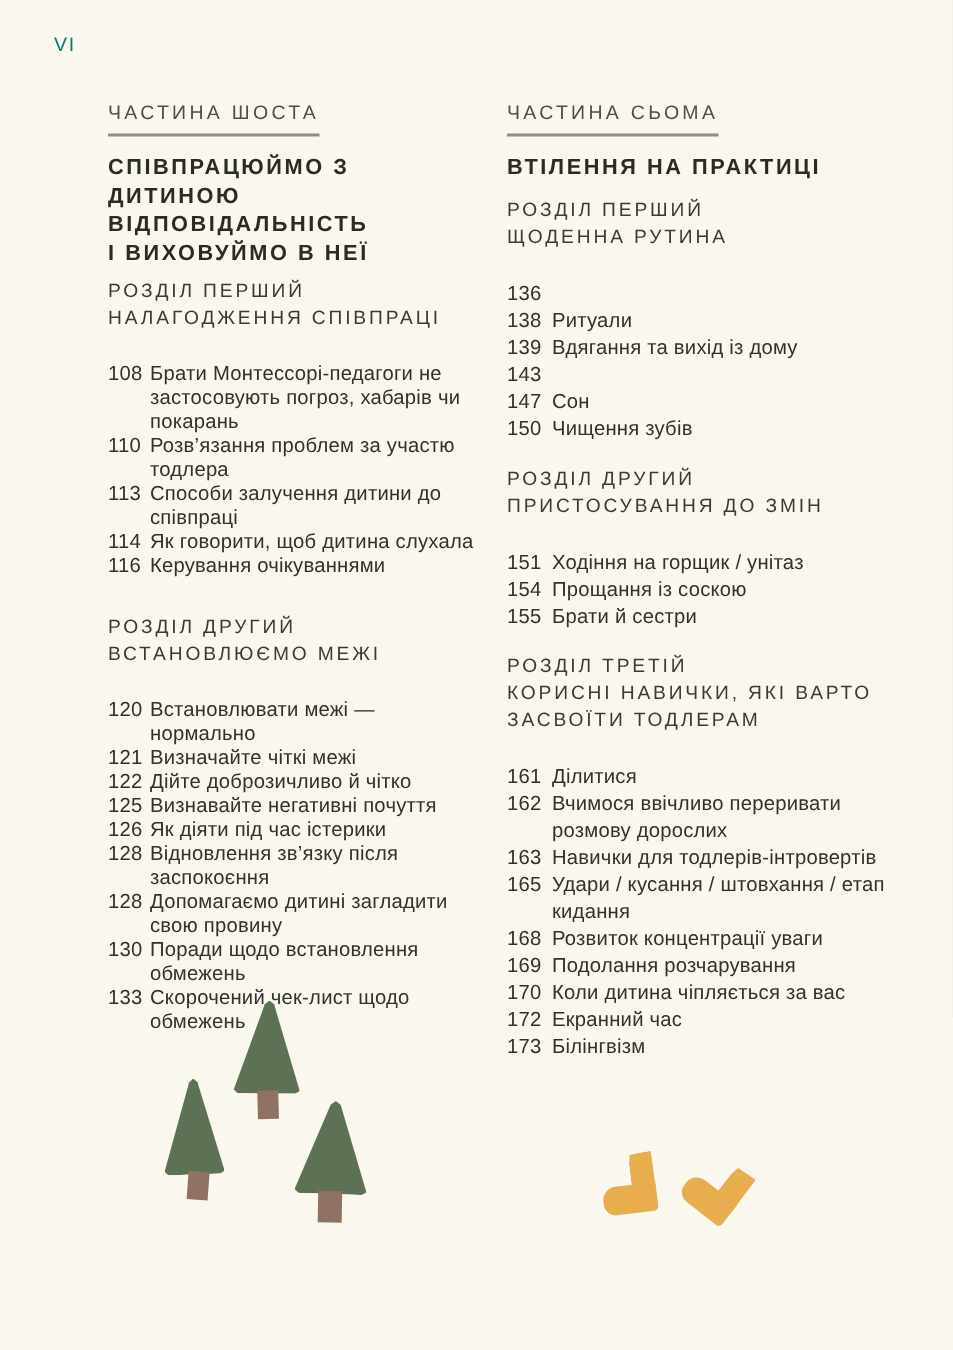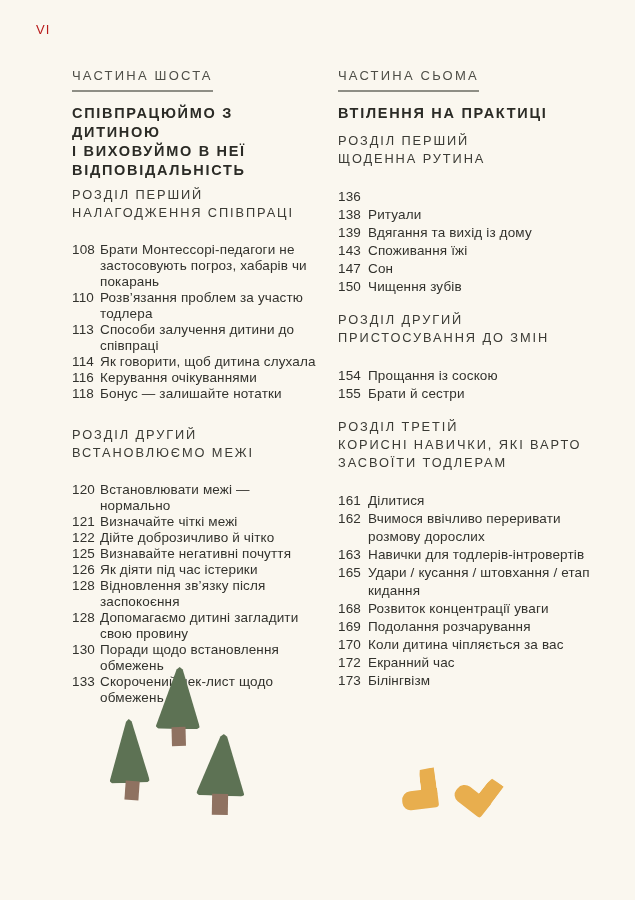--- a/index.html
+++ b/index.html
@@ -2,21 +2,21 @@
 <html lang="uk" style="--background: #faf7ef; --text: #32322d; --rule: #8e8e85; --tree-green: #5d7254; --trunk-brown: #8f7261; --sock-yellow: #e8ae4e;"><head>
 <meta charset="utf-8">
 <style>
   :root{
     --background:#faf7ef; --text:#32322d; --rule:#8e8e85;
     --tree-green:#5d7254; --trunk-brown:#8f7261; --sock-yellow:#e8ae4e;
   }
   html,body{margin:0;padding:0;}
   body{background:#e9e6df;font-family:"Liberation Sans","DejaVu Sans",sans-serif;}
   .page{position:relative;width:635px;height:900px;background:var(--background);overflow:hidden;margin:0 auto;}
-  .folio{position:absolute;left:36px;top:22px;font-size:13px;letter-spacing:1.2px;color:#b91c1c;}
+  .folio{position:absolute;left:36px;top:22px;font-size:13px;letter-spacing:1.2px;color:#0f766e;}
   .columns{position:absolute;inset:0;}
   .col{position:absolute;top:66px;}
   .col:nth-of-type(1){left:72px;width:252px;}
   .col:nth-of-type(2){left:338px;width:272px;}
   .part-label{display:inline-block;font-size:13px;letter-spacing:2.2px;color:#4e4e47;
     padding-bottom:6px;border-bottom:2px solid var(--rule);line-height:16px;}
   .part-title{margin-top:12px;}
   .part-title .tline{font-weight:700;font-size:14.5px;line-height:19px;letter-spacing:1.7px;color:#2b2b26;}
   .chapter{margin-top:24px;}
   .chapter:first-of-type{margin-top:6px;}
@@ -61,22 +61,22 @@
 
   <div class="columns">
 
   <section class="col">
         <div>
           <span class="part-label">ЧАСТИНА ШОСТА</span>
         </div>
         <div class="part-title">
 
         <div class="tline">СПІВПРАЦЮЙМО З ДИТИНОЮ</div>
+          <div class="tline">ВІДПОВІДАЛЬНІСТЬ</div>
           <div class="tline">І ВИХОВУЙМО В НЕЇ</div>
-          <div class="tline">ВІДПОВІДАЛЬНІСТЬ</div>
         </div>
         <div>
 
         <div class="chapter">
               <div class="chapter-label">РОЗДІЛ ПЕРШИЙ</div>
               <div class="chapter-title">
 
               <div class="tline">НАЛАГОДЖЕННЯ СПІВПРАЦІ</div>
             </div>
               <div class="entries">
@@ -94,24 +94,20 @@
                     <span class="etitle">Способи залучення дитини до співпраці</span>
                   </div>
               <div class="entry">
                     <span class="num">114</span>
                     <span class="etitle">Як говорити, щоб дитина слухала</span>
                   </div>
               <div class="entry">
                     <span class="num">116</span>
                     <span class="etitle">Керування очікуваннями</span>
                   </div>
-              <div class="entry">
-                    <span class="num">118</span>
-                    <span class="etitle">Бонус — залишайте нотатки</span>
-                  </div>
             </div>
             </div>
           <div class="chapter">
               <div class="chapter-label">РОЗДІЛ ДРУГИЙ</div>
               <div class="chapter-title">
 
               <div class="tline">ВСТАНОВЛЮЄМО МЕЖІ</div>
             </div>
               <div class="entries">
 
@@ -179,40 +175,43 @@
               <div class="entry">
                     <span class="num">138</span>
                     <span class="etitle">Ритуали</span>
                   </div>
               <div class="entry">
                     <span class="num">139</span>
                     <span class="etitle">Вдягання та вихід із дому</span>
                   </div>
               <div class="entry">
                     <span class="num">143</span>
-                    <span class="etitle">Споживання їжі</span>
                   </div>
               <div class="entry">
                     <span class="num">147</span>
                     <span class="etitle">Сон</span>
                   </div>
               <div class="entry">
                     <span class="num">150</span>
                     <span class="etitle">Чищення зубів</span>
                   </div>
             </div>
             </div>
           <div class="chapter">
               <div class="chapter-label">РОЗДІЛ ДРУГИЙ</div>
               <div class="chapter-title">
 
               <div class="tline">ПРИСТОСУВАННЯ ДО ЗМІН</div>
             </div>
               <div class="entries">
 
+              <div class="entry">
+                    <span class="num">151</span>
+                    <span class="etitle">Ходіння на горщик / унітаз</span>
+                  </div>
               <div class="entry">
                     <span class="num">154</span>
                     <span class="etitle">Прощання із соскою</span>
                   </div>
               <div class="entry">
                     <span class="num">155</span>
                     <span class="etitle">Брати й сестри</span>
                   </div>
             </div>
             </div>

